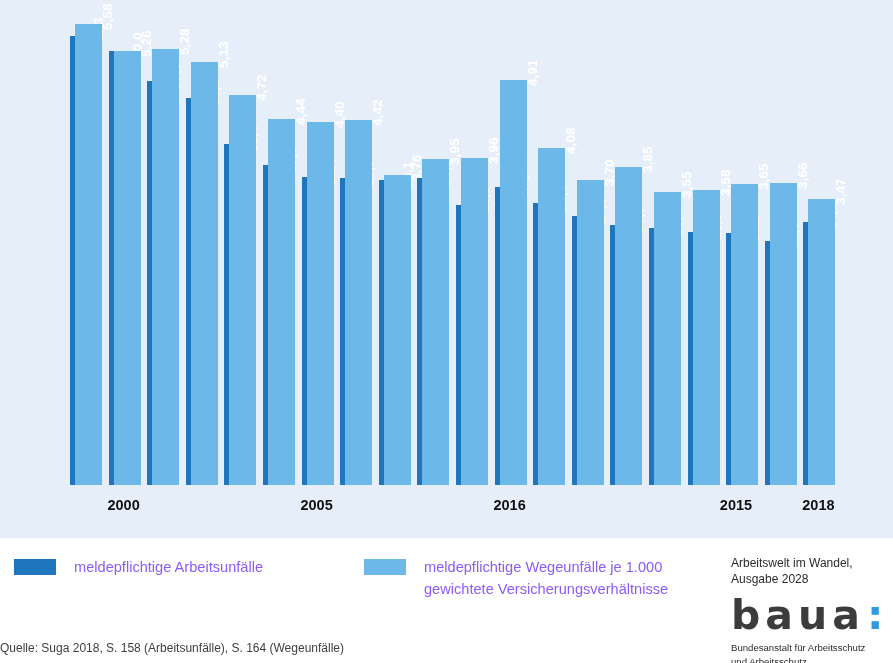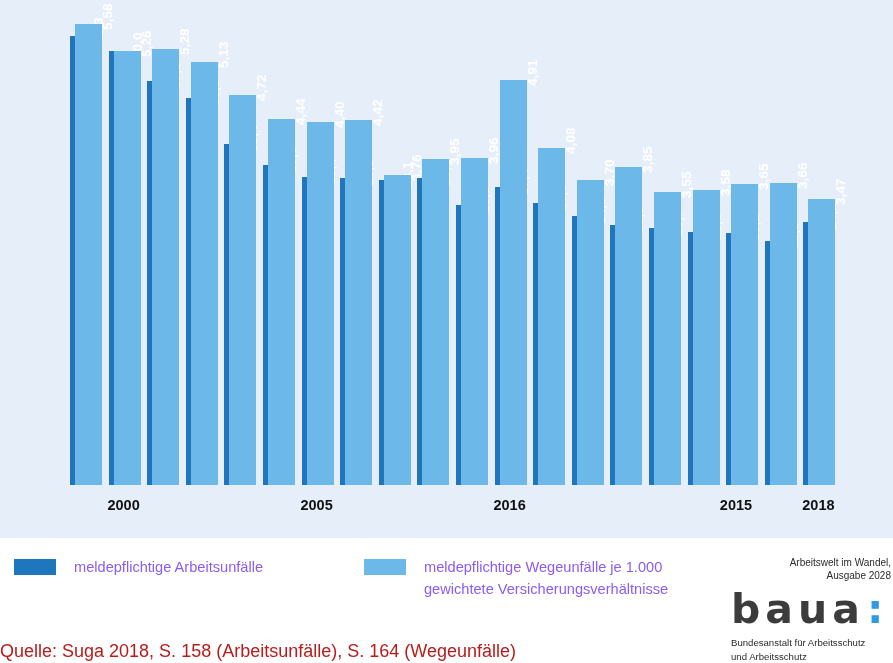--- a/index.html
+++ b/index.html
@@ -54,27 +54,27 @@
   .legend-entry{position:absolute;top:0;display:flex;}
   .legend-swatch{
     width:42px;height:16px;flex:none;margin-top:3px;
   }
   .legend-text{
     margin-left:18px;font-size:14.6px;color:#8b5cf6;line-height:1.52;
     white-space:nowrap;
   }
   #source{
     position:absolute;left:0;top:641px;
-    font-size:18px;color:#b91c1c;white-space:nowrap;
+    font-size:12px;color:#404040;white-space:nowrap;
   }
   #baua-block{
     position:absolute;left:731px;top:556px;width:160px;
   }
   .baua-edition{
-    font-size:10px;color:#2b2b2b;line-height:1.32;white-space:nowrap;text-align:right;
+    font-size:12px;color:#2b2b2b;line-height:1.32;white-space:nowrap;
   }
   #baua-logo{
     margin-top:9px;display:flex;align-items:flex-start;
     font-family:"DejaVu Sans",sans-serif;
     font-size:41px;font-weight:bold;color:#3c3c3c;
     letter-spacing:5px;line-height:.92;
   }
   #baua-colon{color:#2f9ae0;margin-left:2px;}
   .baua-sub{
     font-size:9.6px;color:#2b2b2b;line-height:1.34;

